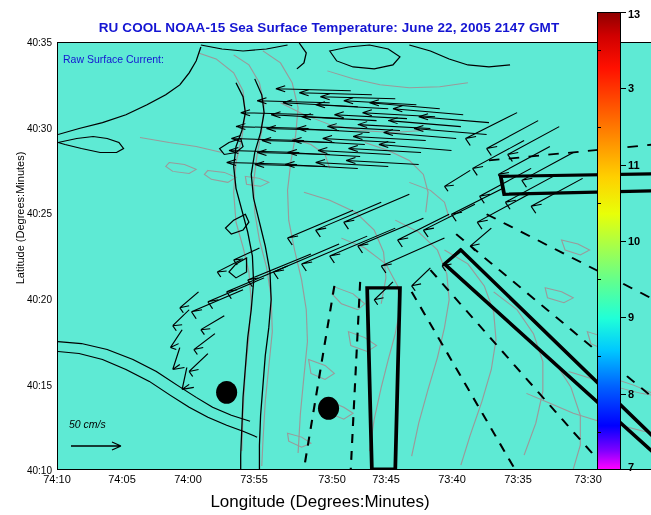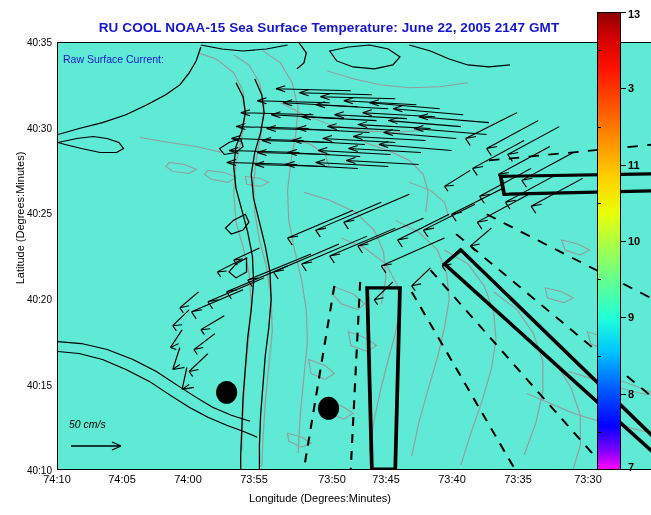--- a/index.html
+++ b/index.html
@@ -35,21 +35,21 @@
                    white-space:nowrap;font-style:italic;}
   #vec-scale-arrow{position:absolute;left:6px;top:20px;}
 
   
   .xtick-label{position:absolute;top:473px;font-size:11px;color:#000;
                transform:translateX(-50%);white-space:nowrap;}
   .ytick-label{position:absolute;left:52px;font-size:10px;color:#000;
                transform:translate(-100%,-50%);white-space:nowrap;}
 
   #xlabel{position:absolute;left:57px;top:492px;width:526px;text-align:center;
-          font-size:11px;color:#000;}
+          font-size:17px;color:#000;}
   #ylabel{position:absolute;left:-75px;top:212px;width:190px;text-align:center;
           font-size:11px;color:#000;transform:rotate(-90deg);}
 
   
   #colorbar-wrap{position:absolute;left:597px;top:12px;width:24px;height:458px;}
   #colorbar{position:absolute;left:0;top:0;width:24px;height:458px;
             border:1px solid #000;box-sizing:border-box;
             background:linear-gradient(to top,
               #ff00ff 0%,
               #8000ff 4.0%,

